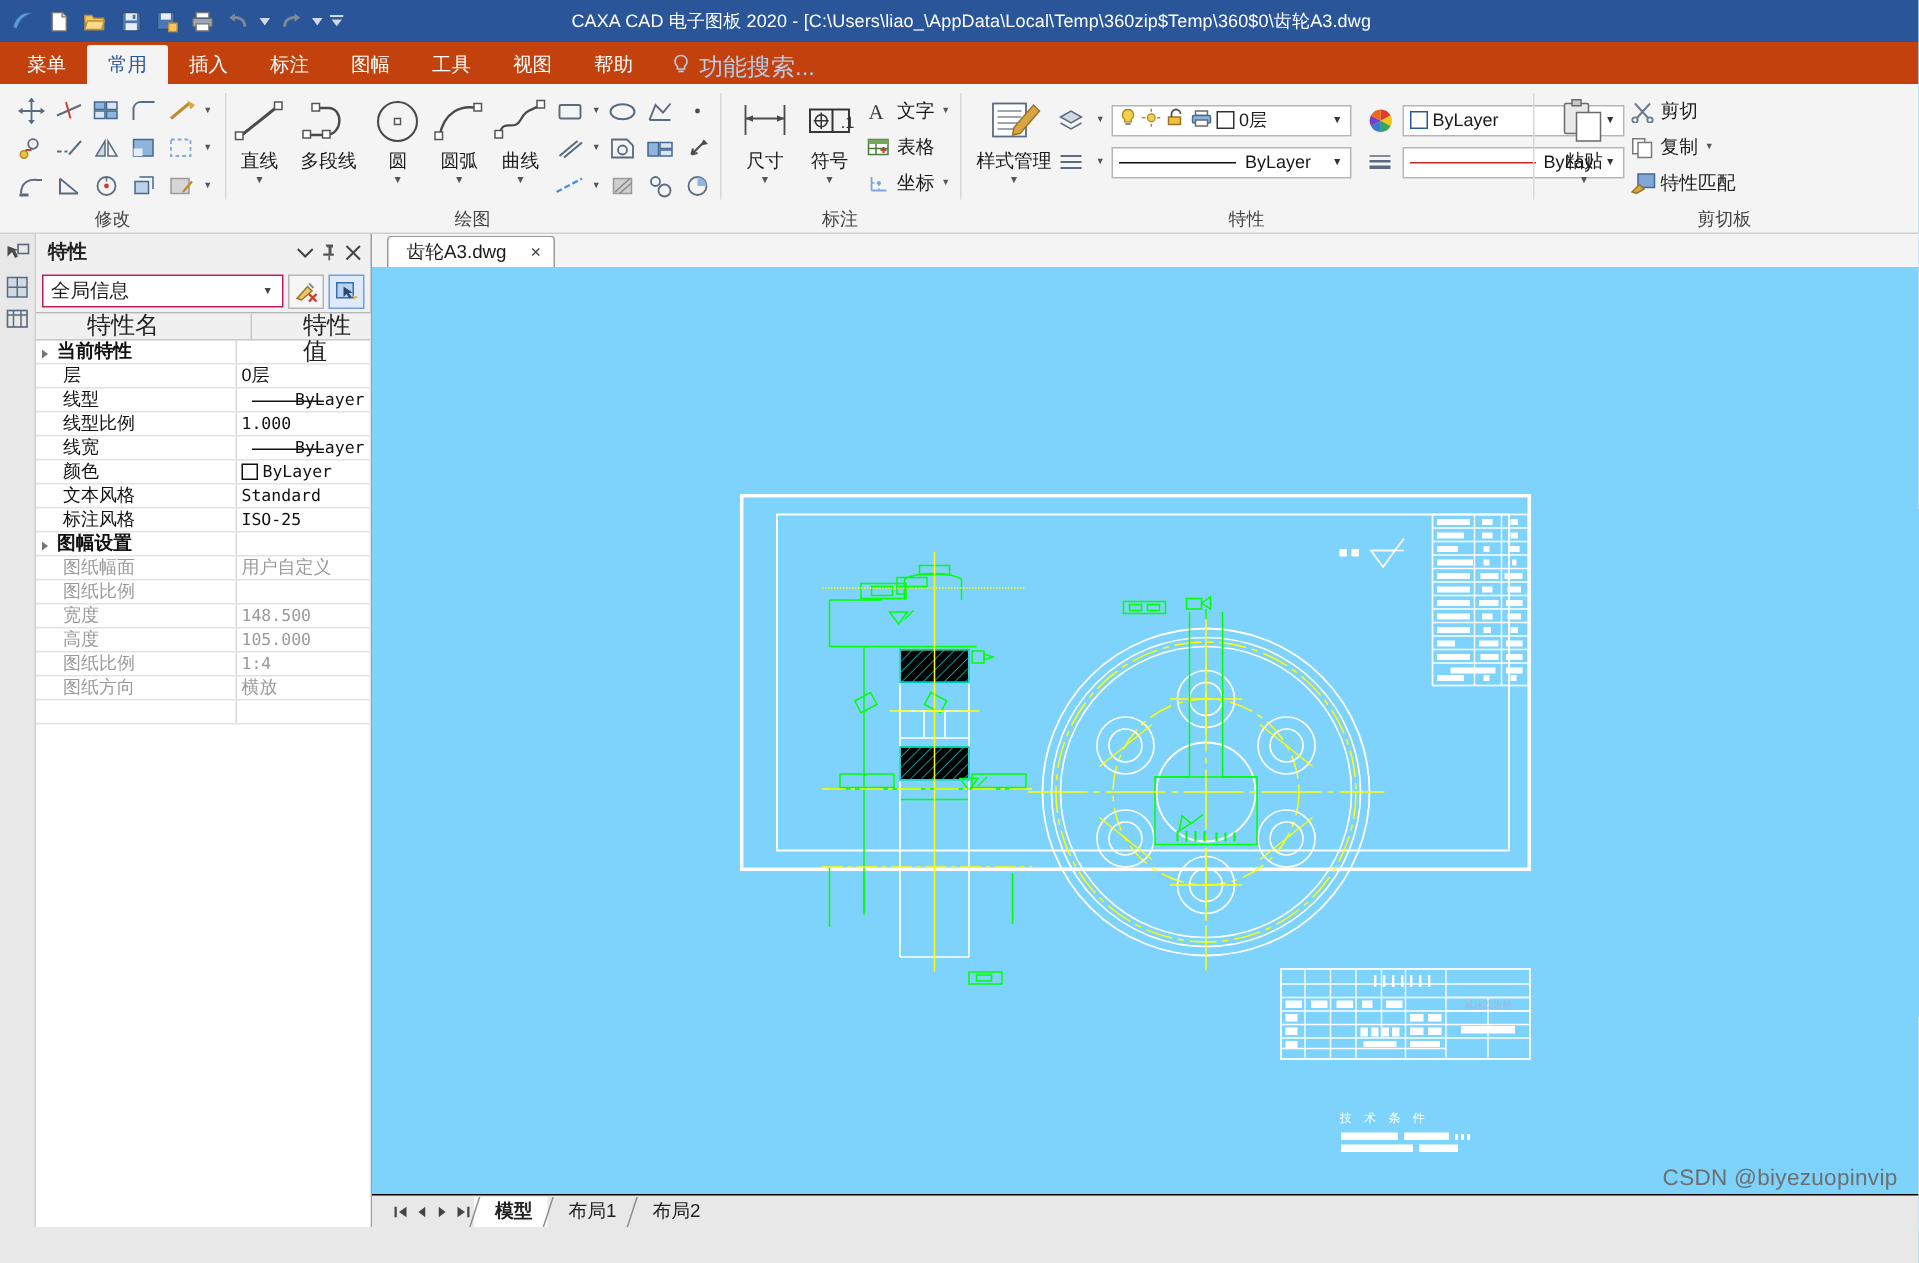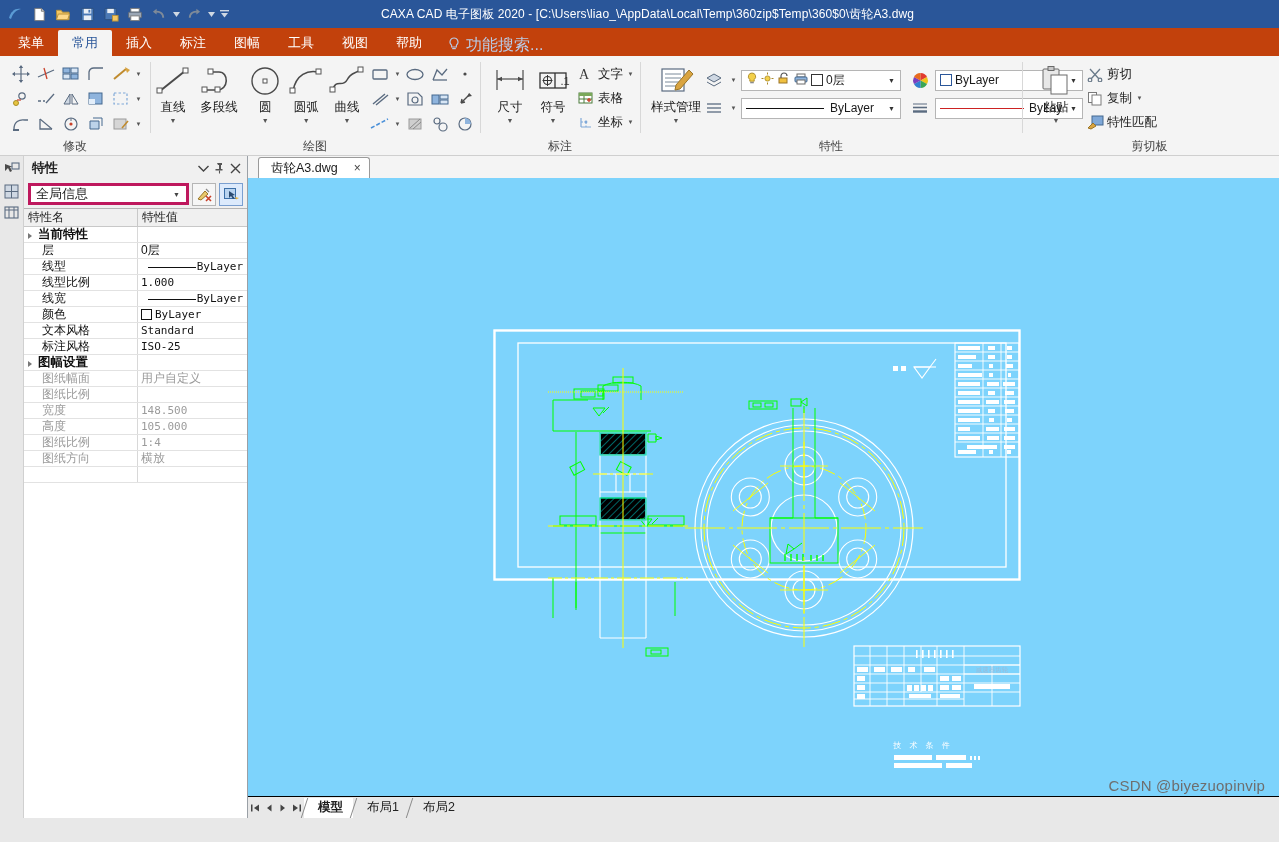--- a/index.html
+++ b/index.html
@@ -104,35 +104,35 @@
   }
   #vstrip .vic { width:20px; height:20px; display:flex; align-items:center; justify-content:center; }
 
   
   #proppanel { width:224px; background:#f0f0f0; border-right:1px solid #9aa0a6; display:flex; flex-direction:column; }
   #prophead { height:24px; display:flex; align-items:center; padding:0 4px 0 8px; }
   #prophead .pt { flex:1; font-size:13px; font-weight:bold; color:#222; }
   #prophead .hb { width:16px; height:16px; display:flex; align-items:center; justify-content:center; color:#333; font-size:11px; }
   #propfilter { height:28px; display:flex; align-items:center; gap:3px; padding:0 4px; }
   .filtercombo {
-    flex:1; height:22px; border:3px solid #be185d; background:#fff; display:flex;
+    flex:1; height:22px; border:1px solid #be185d; background:#fff; display:flex;
     align-items:center; padding:0 2px 0 5px; font-size:13px;
   }
   .filtercombo .cval { flex:1; }
   .fbtn { width:24px; height:23px; border:1px solid #b5b5b5; background:#f6f6f6; display:flex; align-items:center; justify-content:center; }
   .fbtn.sel { border-color:#7a9fd0; background:#dceafc; }
 
   #propgrid { flex:1; background:#fff; border-top:1px solid #b5b5b5; overflow:hidden; font-size:12px; }
   .pg-headrow { display:flex; height:18px; background:#f0f0f0; border-bottom:1px solid #c8c8c8; }
-  .pg-headrow div { padding-left:4px; line-height:17px; font-size:12px; color:#222; }
+  .pg-headrow div { padding-left:4px; line-height:17px; font-size:16px; color:#222;margin-left:30px; }
   .pg-h1 { width:114px; border-right:1px solid #c8c8c8; }
   .pg-h2 { flex:1; }
   .pg-row { display:flex; height:16px; border-bottom:1px solid #e2e2e2; }
   .pg-name {
-    width:114px; border-right:1px solid #d8d8d8; display:flex; align-items:center;
+    width:134px; border-right:1px solid #d8d8d8; display:flex; align-items:center;
     font-size:12px; color:#111; padding-left:2px; white-space:nowrap;
   }
   .pg-val {
     flex:1; display:flex; align-items:center; padding-left:3px;
     font-family:"DejaVu Sans Mono","Liberation Mono",monospace; font-size:11px; color:#111;
     white-space:nowrap; overflow:hidden;
   }
   .pg-val.cn { font-family:"Liberation Sans", sans-serif; font-size:12px; }
   .pg-row.group .pg-name { font-weight:bold; font-size:12.5px; padding-left:14px; position:relative; }
   .pg-row.group .pg-name::before {
@@ -161,21 +161,21 @@
     flex:1; background:#7dd3fc; position:relative; overflow:hidden;
   }
   #canvas svg { display:block; }
   #watermark {
     position:absolute; right:14px; bottom:2px; color:#6e6e6e; font-size:15px;
     letter-spacing:.2px; white-space:nowrap;
   }
 
   #layoutbar {
     height:22px; background:#e8e8e8; display:flex; align-items:center;
-    padding-left:0; border-top:1px solid #000;
+    padding-left:12px; border-top:1px solid #000;
   }
   .navbtn { width:14px; height:18px; display:flex; align-items:center; justify-content:center; color:#333; }
   .ltab {
     height:20px; display:flex; align-items:center; padding:0 10px 0 14px;
     font-size:12.5px; position:relative; color:#222;
   }
   .ltab::before {
     content:""; position:absolute; left:0; top:0; bottom:0; width:10px;
     border-left:1px solid #8a8a8a; transform:skewX(-18deg);
   }

